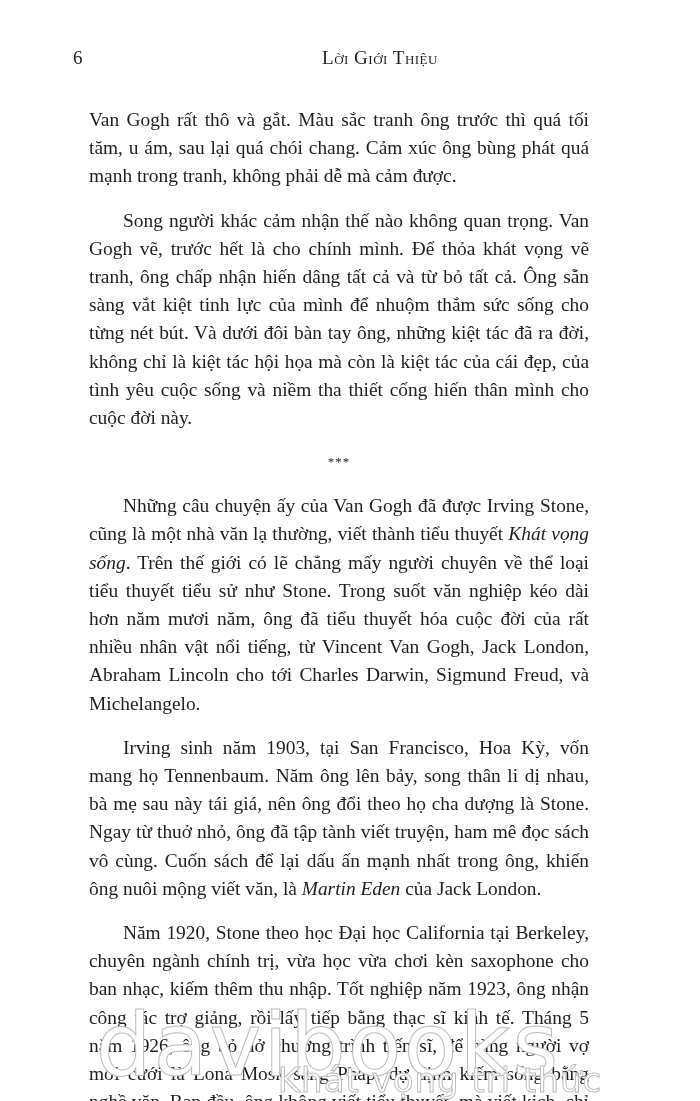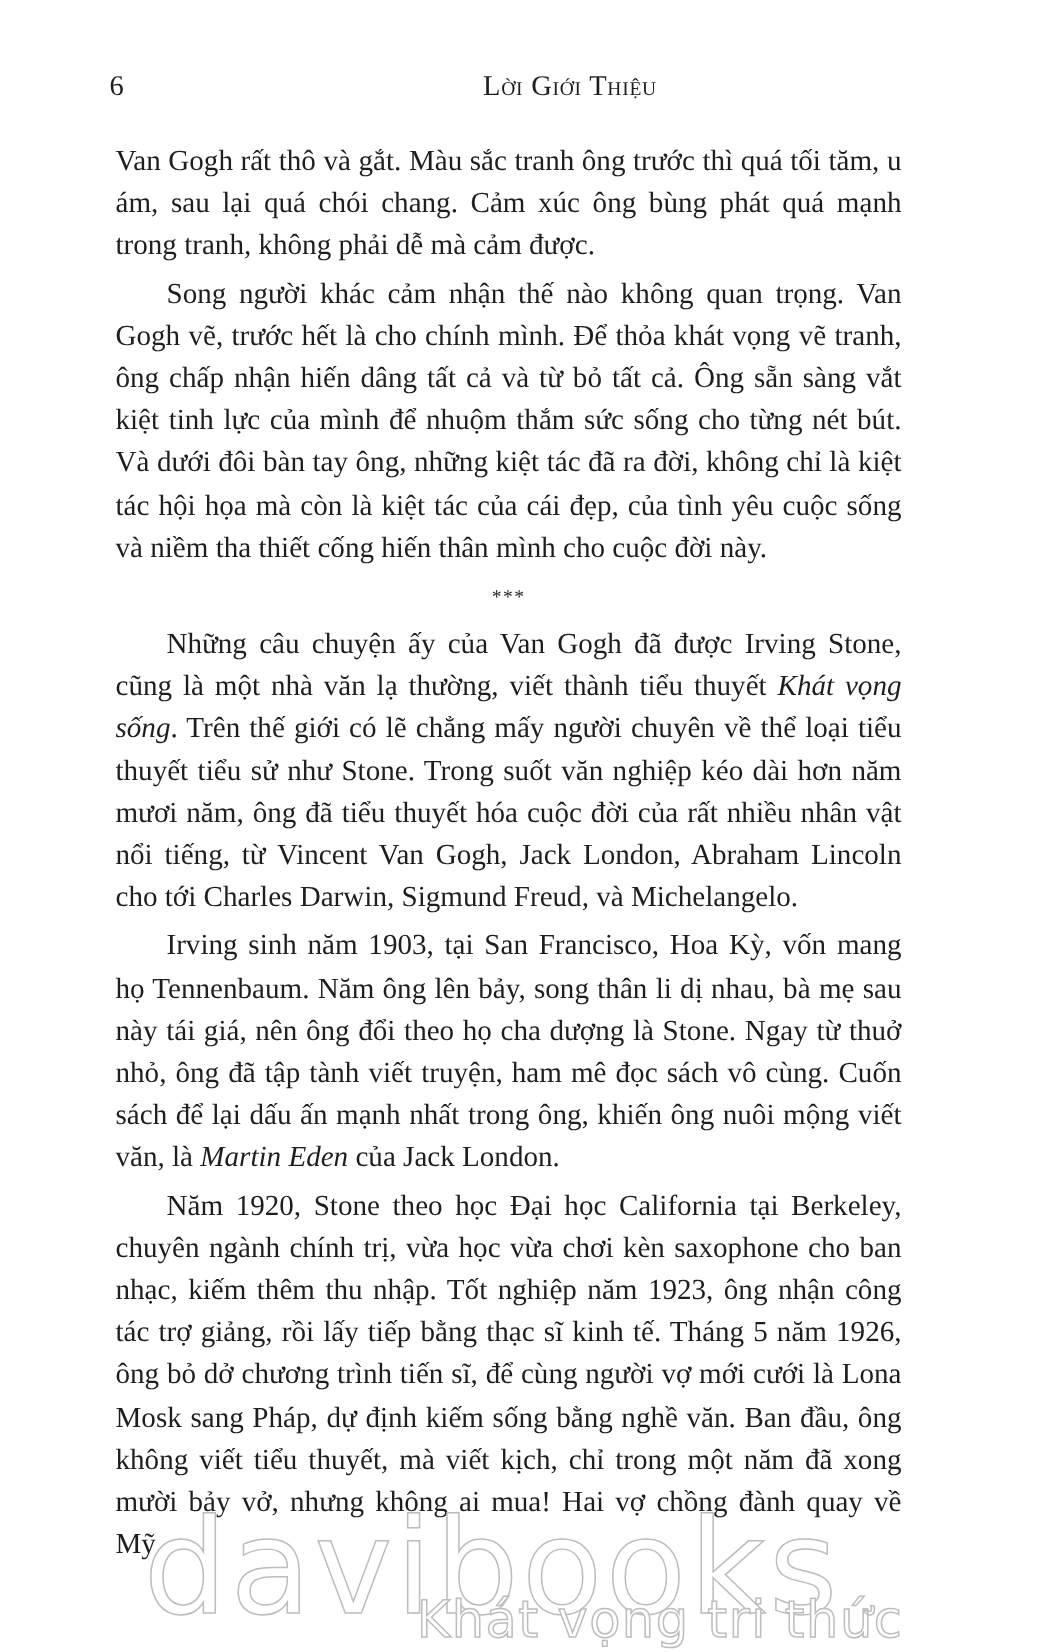--- a/index.html
+++ b/index.html
@@ -14,21 +14,21 @@
   }
   .running-head {
     position: absolute; left: 0; width: 760px; top: 46px; text-align: center;
     font-size: 19px; line-height: 24px; font-variant: small-caps; letter-spacing: 0.5px;
   }
   .text-block {
     position: absolute; left: 73px; top: 90px; width: 532px;
     font-size: 19.4px; line-height: 28.2px;
     text-align: justify;
   }
-  .para { margin: 4px; text-indent: 0; }
+  .para { margin: 16px; text-indent: 0; }
   .para.indent { text-indent: 34px; font-family: Liberation Serif, serif; }
   .separator {
     text-align: center; font-size: 13px; line-height: 28px; letter-spacing: 1px;
     margin: 2px 0 0 0; padding-right: 0;
   }
   em { font-style: italic; }
   .watermark {
     position: absolute; left: 0; width: 700px; text-align: center;
     font-family: "DejaVu Sans", sans-serif; color: #ffffff;
     -webkit-text-stroke: 1px #bdbdbd; pointer-events: none;

